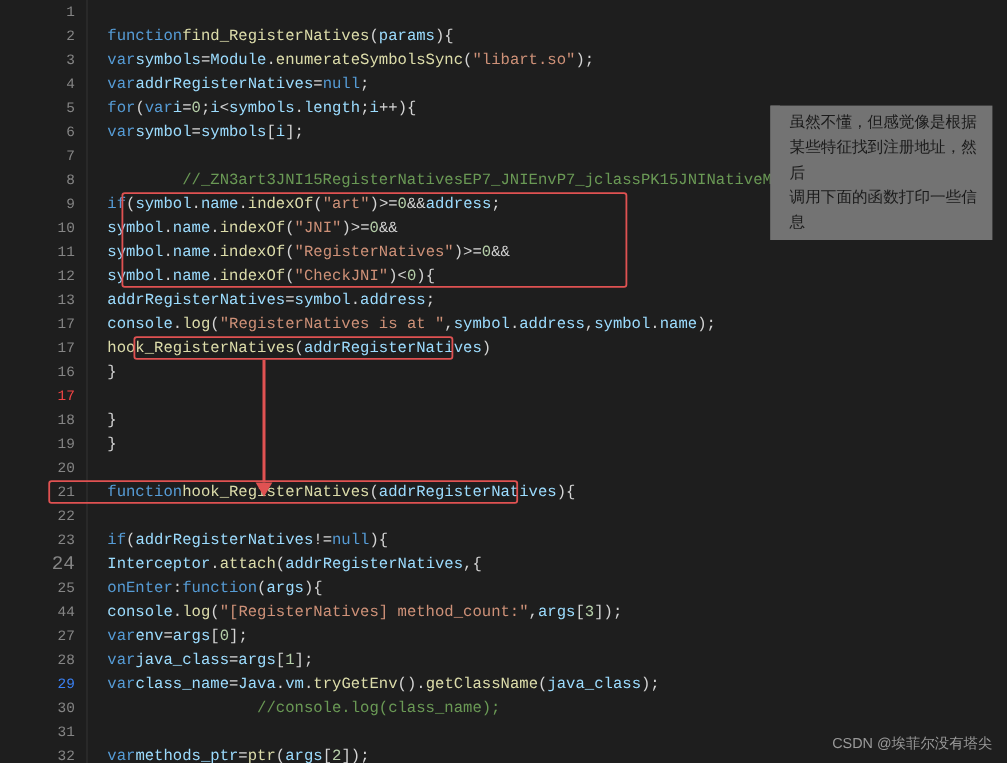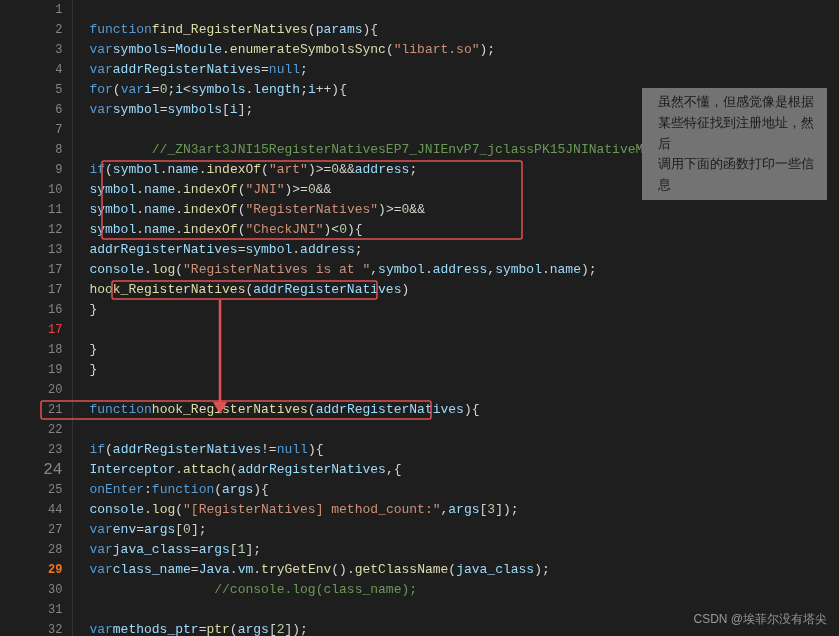--- a/index.html
+++ b/index.html
@@ -111,21 +111,21 @@
       <div style="height: 20px; display: flex; align-items: center; justify-content: flex-end; color: rgb(133, 133, 133); font-size: 12px;">19</div>
       <div style="height: 20px; display: flex; align-items: center; justify-content: flex-end; color: rgb(133, 133, 133); font-size: 12px;">20</div>
       <div style="height: 20px; display: flex; align-items: center; justify-content: flex-end; color: rgb(133, 133, 133); font-size: 12px;">21</div>
       <div style="height: 20px; display: flex; align-items: center; justify-content: flex-end; color: rgb(133, 133, 133); font-size: 12px;">22</div>
       <div style="height: 20px; display: flex; align-items: center; justify-content: flex-end; color: rgb(133, 133, 133); font-size: 12px;">23</div>
       <div style="height: 20px; display: flex; align-items: center; justify-content: flex-end; color: rgb(133, 133, 133); font-size: 16px;">24</div>
       <div style="height: 20px; display: flex; align-items: center; justify-content: flex-end; color: rgb(133, 133, 133); font-size: 12px;">25</div>
       <div style="height: 20px; display: flex; align-items: center; justify-content: flex-end; color: rgb(133, 133, 133); font-size: 12px;">44</div>
       <div style="height: 20px; display: flex; align-items: center; justify-content: flex-end; color: rgb(133, 133, 133); font-size: 12px;">27</div>
       <div style="height: 20px; display: flex; align-items: center; justify-content: flex-end; color: rgb(133, 133, 133); font-size: 12px; margin-left: 40px;">28</div>
-      <div style="height: 20px; display: flex; align-items: center; justify-content: flex-end; color: #f97316; font-size: 12px; font-weight: bold;">29</div>
+      <div style="height: 20px; display: flex; align-items: center; justify-content: flex-end; color: #3b82f6; font-size: 12px;">29</div>
       <div style="height: 20px; display: flex; align-items: center; justify-content: flex-end; color: rgb(133, 133, 133); font-size: 12px;">30</div>
       <div style="height: 20px; display: flex; align-items: center; justify-content: flex-end; color: rgb(133, 133, 133); font-size: 12px;">31</div>
       <div style="height: 20px; display: flex; align-items: center; justify-content: flex-end; color: rgb(133, 133, 133); font-size: 12px;">32</div>
     </div>
   <div class="code-lines" id="codeContent">
       <div class="code-line" style="position: relative;"></div>
       <div class="code-line" style="position: relative;"><span class="kw">function</span> <span class="fn">find_RegisterNatives</span><span class="op">(</span><span class="param">params</span><span class="op">)</span> <span class="op">{</span></div>
       <div class="code-line" style="position: relative;">    <span class="kw">var</span> <span class="param">symbols</span> <span class="op">=</span> <span class="param">Module</span><span class="op">.</span><span class="fn">enumerateSymbolsSync</span><span class="op">(</span><span class="str">"libart.so"</span><span class="op">);</span></div>
       <div class="code-line" style="position: relative;">    <span class="kw">var</span> <span class="param">addrRegisterNatives</span> <span class="op">=</span> <span class="kw">null</span><span class="op">;</span></div>
       <div class="code-line" style="position: relative;">    <span class="kw">for</span> <span class="op">(</span><span class="kw">var</span> <span class="param">i</span> <span class="op">=</span> <span class="num">0</span><span class="op">;</span> <span class="param">i</span> <span class="op">&lt;</span> <span class="param">symbols</span><span class="op">.</span><span class="param">length</span><span class="op">;</span> <span class="param">i</span><span class="op">++)</span> <span class="op">{</span></div>

